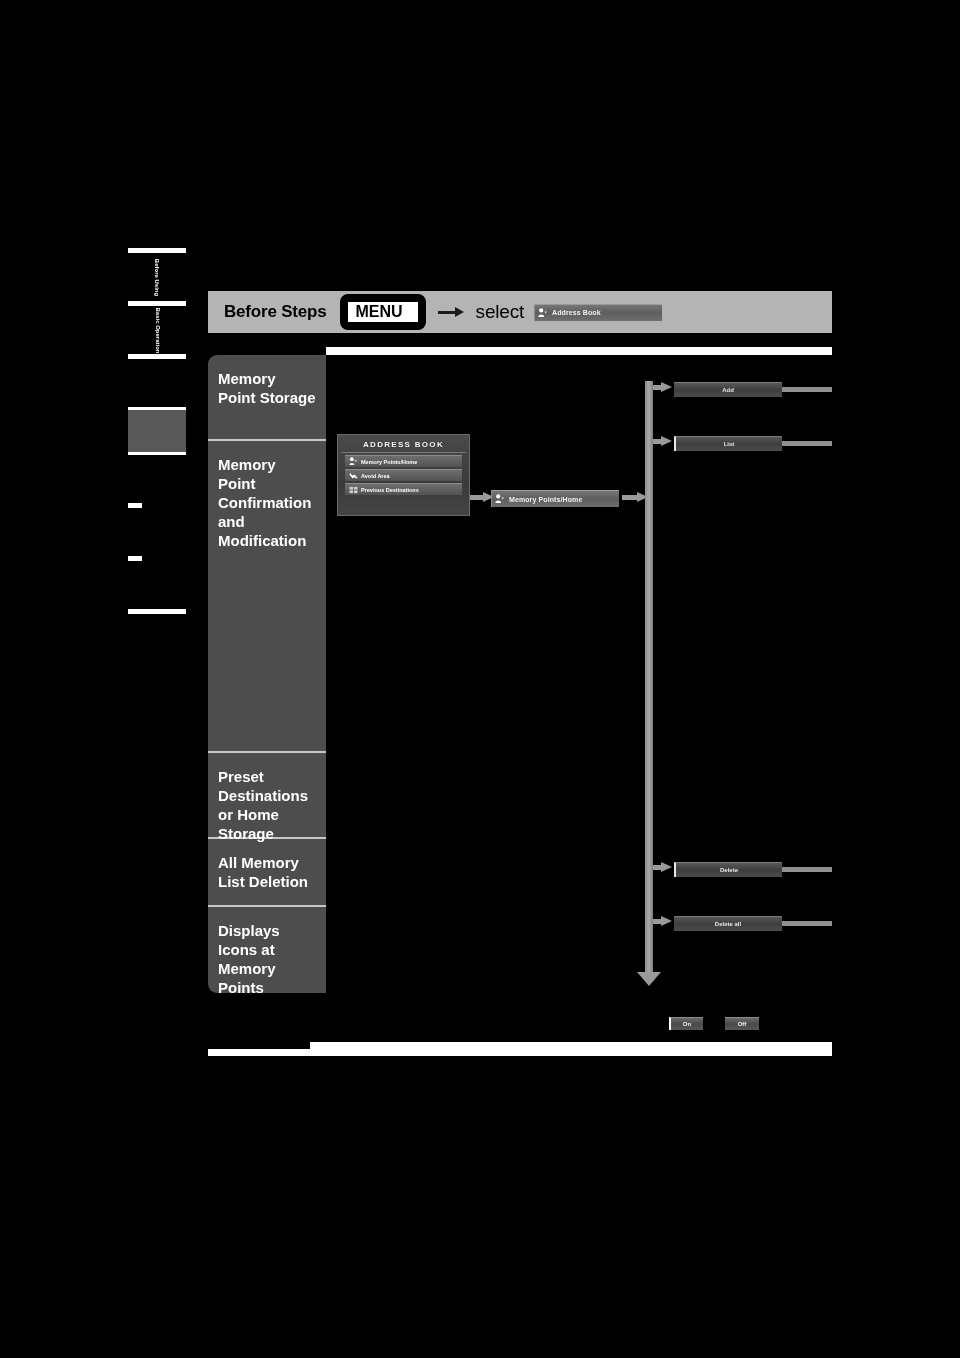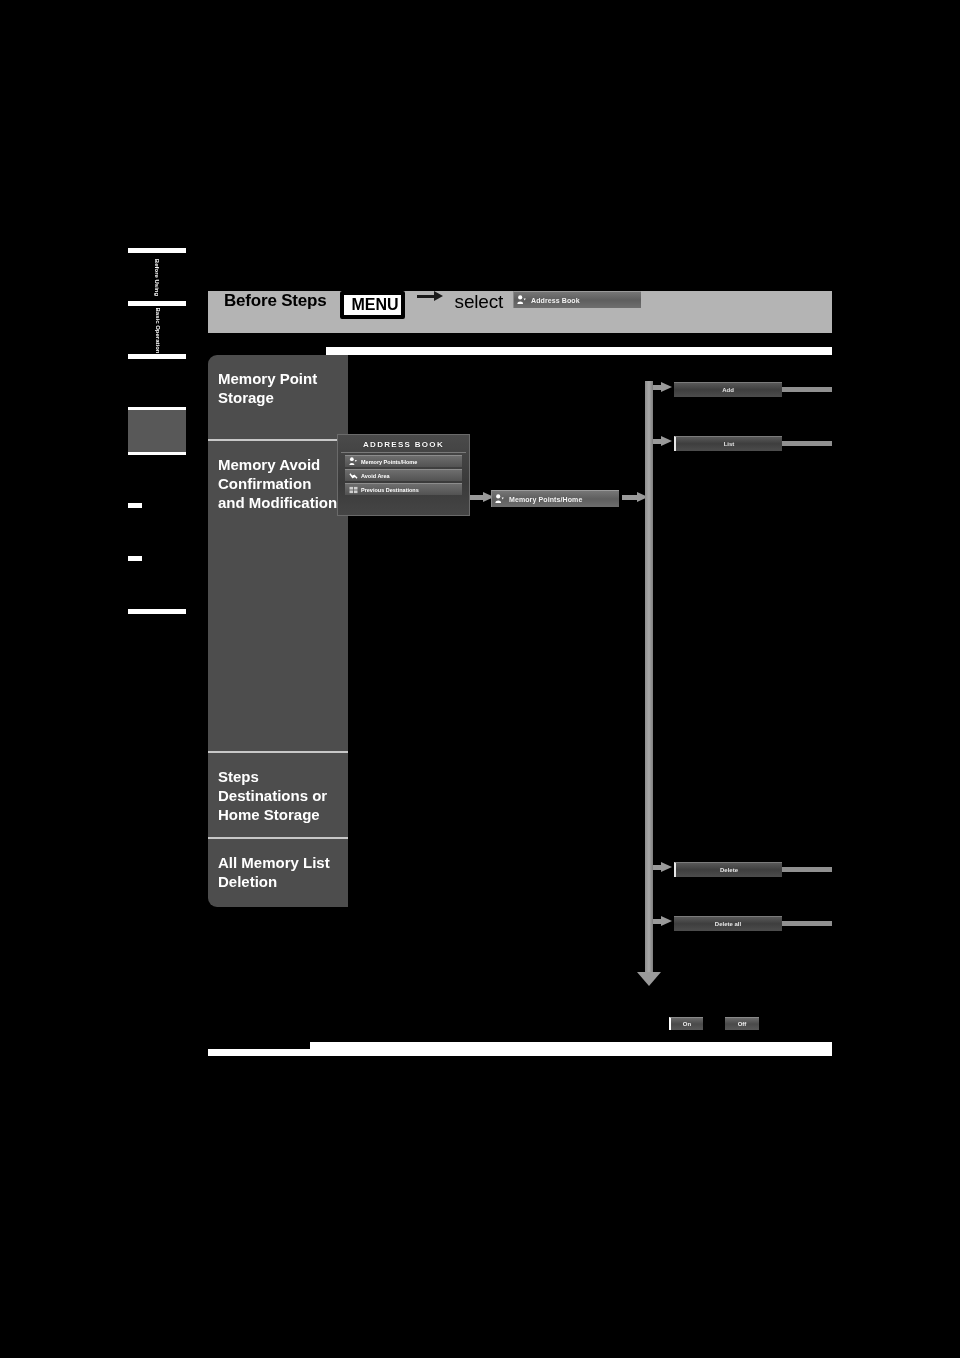--- a/index.html
+++ b/index.html
@@ -40,35 +40,35 @@
     border-top: 3px solid #fff;
     border-bottom: 3px solid #fff;
   }
   .edge-dash { width: 14px; height: 5px; background: #fff; margin-left: 0; }
 
   
   .header {
     position: absolute; left: 208px; top: 291px;
     width: 624px; height: 42px;
     background: #b4b4b4;
-    display: flex; align-items: flex-start;
+    display: flex; align-items: center;
     padding-left: 16px;
   }
   .header-title {
     color: #000; font-size: 17px; font-weight: bold;
     letter-spacing: -0.2px;
   }
   .menu-key {
     margin-left: 14px;
-    border: 4px solid #000000;
+    border: 8px solid #000000;
     background: #fff;
     color: #000;
     font-size: 16px; font-weight: bold;
-    padding: 1px 2px 2px 7px;
-    border-radius: 2px;
+    padding: 1px 15px 2px 7px;
+    border-radius: 8px;
     line-height: 17px;
   }
   .hdr-arrow {
     margin: 0 12px 0 12px;
     width: 26px; height: 10px;
     position: relative;
   }
   .hdr-arrow .shaft {
     position: absolute; left: 0; top: 4px;
     width: 18px; height: 3px; background: #1a1a1a;
@@ -109,21 +109,21 @@
     width: 624px; height: 7px; background: #fff;
   }
   .frame-bottom-inner {
     position: absolute; left: 310px; top: 1042px;
     width: 522px; height: 9px; background: #fff;
   }
 
   
   .col {
     position: absolute; left: 208px; top: 355px;
-    width: 140px;
+    width: 118px;
   }
   .sec {
     background: #4d4d4d;
     color: #fff;
     font-size: 15px;
     font-weight: bold;
     line-height: 19px;
     padding: 14px 10px 10px 10px;
     border-bottom: 2px solid #c8c8c8;
   }
@@ -291,23 +291,24 @@
       <span class="lbl">Address Book</span>
     </div>
   </div>
 
   <div class="frame-top"></div>
   <div class="frame-bottom-inner"></div>
   <div class="frame-bottom"></div>
 
   <div class="col">
     <div class="sec" style="height:86px">Memory Point Storage</div>
-    <div class="sec" style="height:312px">Memory Avoid Confirmation and Modification</div>
-    <div class="sec" style="height:86px">Steps Destinations or Home Storage</div>
+    <div class="sec" style="height:312px">Memory Point Confirmation and Modification</div>
+    <div class="sec" style="height:86px">Preset Destinations or Home Storage</div>
     <div class="sec" style="height:68px">All Memory List Deletion</div>
+    <div class="sec" style="height:86px">Displays Icons at Memory Points</div>
   </div>
 
   <div class="abscreen">
     <div class="ab-title">ADDRESS BOOK</div>
     <div class="ab-row">
       <span class="ico">
         <svg width="8" height="9" viewBox="0 0 9 10">
           <circle cx="3.2" cy="2.4" r="2.1" fill="#ffffff"></circle>
           <path d="M0.4 9 C0.4 5.8 6.1 5.8 6.1 9 Z" fill="#ffffff"></path>
           <path d="M6.6 3.4 L8.8 3.4 L7.7 5.6 Z" fill="#ffffff"></path>

